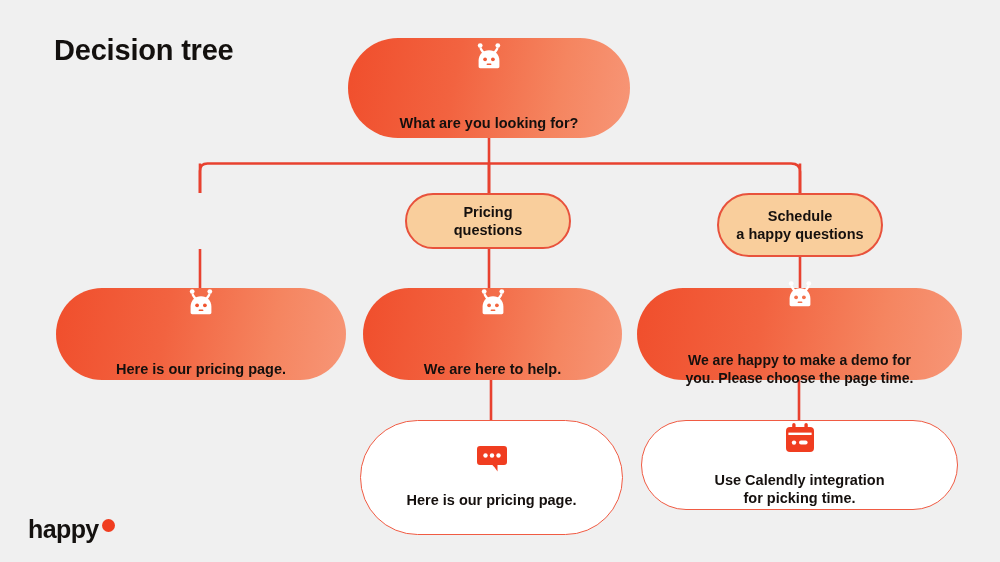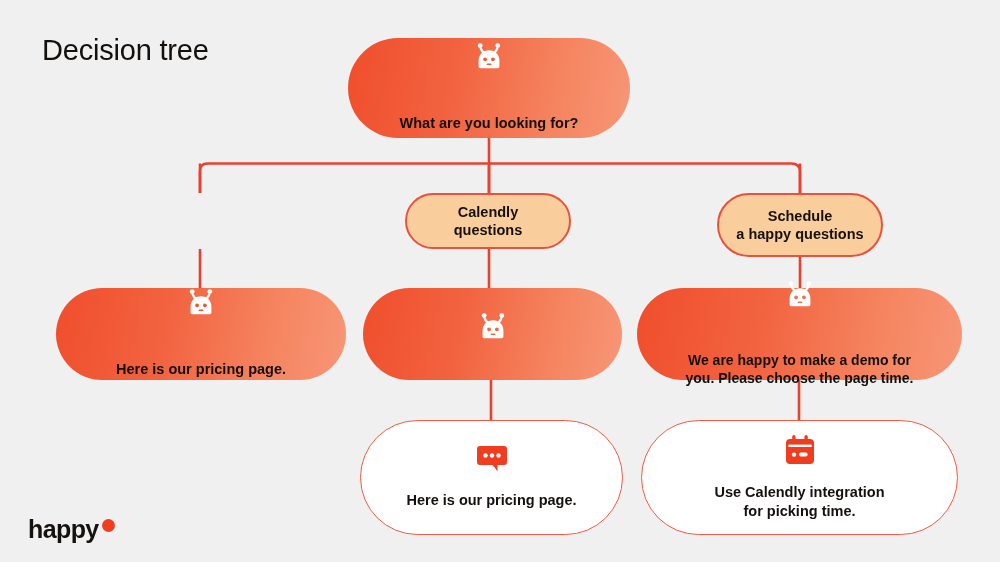--- a/index.html
+++ b/index.html
@@ -16,24 +16,24 @@
   #canvas {
     position: relative;
     width: 1000px;
     height: 562px;
     background: #F0F0F0;
   }
 
   
   #page-title {
     position: absolute;
-    left: 42px;
+    left: 54px;
     top: 33px;
     font-size: 29px;
-    font-weight: 400;
+    font-weight: 700;
     color: #13100E;
     letter-spacing: -0.2px;
     line-height: 1.2;
   }
 
   
   #logo {
     position: absolute;
     left: 28px;
     top: 512px;
@@ -114,21 +114,21 @@
 
   
   #node-root          { left: 348px; top: 38px;  width: 282px; height: 100px; }
   #node-pricing       { left: 117px; top: 193px; width: 166px; height: 56px; }
   #node-product       { left: 405px; top: 193px; width: 166px; height: 56px; }
   #node-schedule      { left: 717px; top: 193px; width: 166px; height: 64px; }
   #node-pricing-ans   { left: 56px;  top: 288px; width: 290px; height: 92px; }
   #node-product-ans   { left: 363px; top: 288px; width: 259px; height: 92px; }
   #node-schedule-ans  { left: 637px; top: 288px; width: 325px; height: 92px; }
   #node-pricing-card  { left: 360px; top: 420px; width: 263px; height: 115px; }
-  #node-calendly-card { left: 641px; top: 420px; width: 317px; height: 115px; }
+  #node-calendly-card { left: 641px; top: 420px; width: 317px; height: 90px; }
 
   .node-text { line-height: 1.25; }
   #node-root .node-text,
   #node-pricing-ans .node-text,
   #node-product-ans .node-text,
   #node-schedule-ans .node-text { font-size: 14.5px; }
   #node-schedule-ans .node-text { font-size: 14px; }
   #node-pricing .node-text,
   #node-product .node-text,
   #node-schedule .node-text { font-size: 14.5px; }
@@ -193,21 +193,21 @@
           <rect x="12.6" y="20.4" width="4.8" height="1.7" rx="0.85"></rect>
         </g>
       </svg>
     </span>
     <span class="node-text">What are you looking for?</span>
   </div>
 
 
   <div class="node option" id="node-product">
     <span class="node-text">
-      <span>Calendly</span><br>
+      <span>Pricing</span><br>
       <span>questions</span>
     </span>
   </div>
 
   <div class="node option" id="node-schedule">
     <span class="node-text">
       <span>Schedule</span><br>
       <span>a happy questions</span>
     </span>
   </div>
@@ -242,20 +242,21 @@
           <path d="M22.6 4.6 C21.1 7.2 19.8 8.8 18.4 9.8 L20.6 11.6 C22.4 9.6 23.7 7.4 24.6 5.6 Z"></path>
           <path d="M15 7.2 C21.1 7.2 25.4 11.6 25.4 17.6 L25.4 23.6 C25.4 24.6 24.7 25.3 23.7 25.3 L6.3 25.3 C5.3 25.3 4.6 24.6 4.6 23.6 L4.6 17.6 C4.6 11.6 8.9 7.2 15 7.2 Z"></path>
         </g>
         <g fill="#F3663F">
           <circle cx="11.1" cy="16.3" r="1.9"></circle>
           <circle cx="18.9" cy="16.3" r="1.9"></circle>
           <rect x="12.6" y="20.4" width="4.8" height="1.7" rx="0.85"></rect>
         </g>
       </svg>
     </span>
+    <span class="node-text">We are here to help.</span>
   </div>
 
   <div class="node bubble" id="node-schedule-ans">
     <span class="node-icon">
       <svg width="30" height="26" viewBox="0 0 30 26" xmlns="http://www.w3.org/2000/svg">
         <g fill="#FFFFFF">
           <circle cx="6.2" cy="2.6" r="2.4"></circle>
           <circle cx="23.8" cy="2.6" r="2.4"></circle>
           <path d="M7.4 4.6 C8.9 7.2 10.2 8.8 11.6 9.8 L9.4 11.6 C7.6 9.6 6.3 7.4 5.4 5.6 Z"></path>
           <path d="M22.6 4.6 C21.1 7.2 19.8 8.8 18.4 9.8 L20.6 11.6 C22.4 9.6 23.7 7.4 24.6 5.6 Z"></path>

